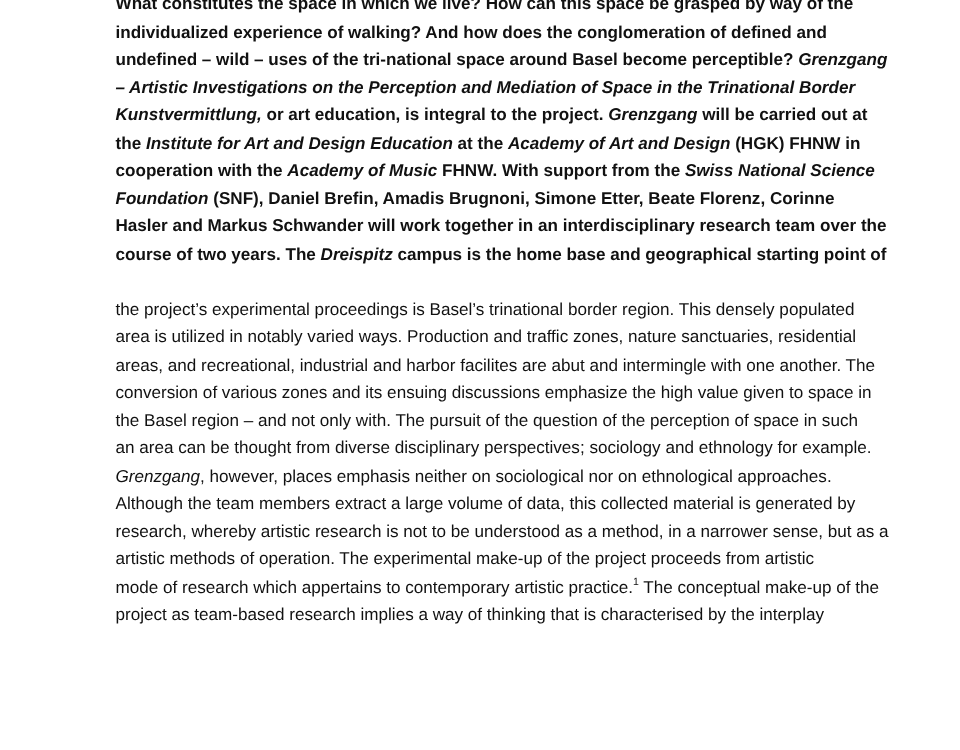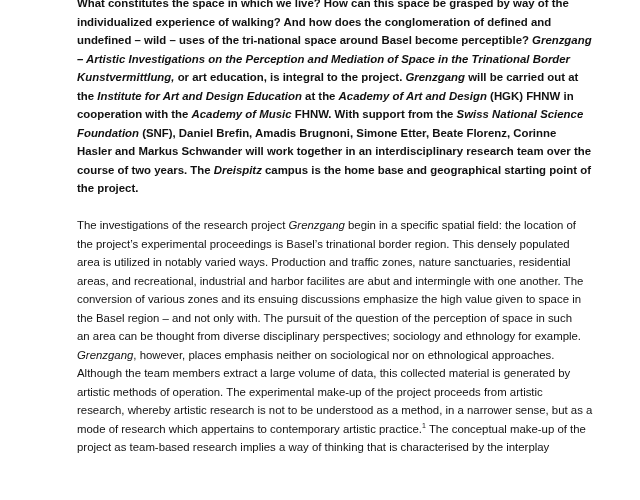--- a/index.html
+++ b/index.html
@@ -29,31 +29,29 @@
       <span class="line"><span>What constitutes the space in which we live? How can this space be grasped by way of the</span></span>
       <span class="line"><span>individualized experience of walking? And how does the conglomeration of defined and</span></span>
       <span class="line"><span>undefined – wild – uses of the tri-national space around Basel become perceptible? </span><i>Grenzgang</i></span>
       <span class="line"><i>– Artistic Investigations on the Perception and Mediation of Space in the Trinational Border</i></span>
       <span class="line"><i>Kunstvermittlung,</i><span> or art education, is integral to the project. </span><i>Grenzgang</i><span> will be carried out at</span></span>
       <span class="line"><span>the </span><i>Institute for Art and Design Education</i><span> at the </span><i>Academy of Art and Design</i><span> (HGK) FHNW in</span></span>
       <span class="line"><span>cooperation with the </span><i>Academy of Music</i><span> FHNW. With support from the </span><i>Swiss National Science</i></span>
       <span class="line"><i>Foundation</i><span> (SNF), Daniel Brefin, Amadis Brugnoni, Simone Etter, Beate Florenz, Corinne</span></span>
       <span class="line"><span>Hasler and Markus Schwander will work together in an interdisciplinary research team over the</span></span>
       <span class="line"><span>course of two years. The </span><i>Dreispitz</i><span> campus is the home base and geographical starting point of</span></span>
-      <span class="line"><span>the project.</span></span>
     </div>
   <div class="gap"></div>
   <div class="para" id="p2">
-      <span class="line"><span>The investigations of the research project </span><i>Grenzgang</i><span> begin in a specific spatial field: the location of</span></span>
       <span class="line"><span>the project’s experimental proceedings is Basel’s trinational border region. This densely populated</span></span>
       <span class="line"><span>area is utilized in notably varied ways. Production and traffic zones, nature sanctuaries, residential</span></span>
       <span class="line"><span>areas, and recreational, industrial and harbor facilites are abut and intermingle with one another. The</span></span>
       <span class="line"><span>conversion of various zones and its ensuing discussions emphasize the high value given to space in</span></span>
       <span class="line"><span>the Basel region – and not only with. The pursuit of the question of the perception of space in such</span></span>
       <span class="line"><span>an area can be thought from diverse disciplinary perspectives; sociology and ethnology for example.</span></span>
       <span class="line"><i>Grenzgang</i><span>, however, places emphasis neither on sociological nor on ethnological approaches.</span></span>
       <span class="line"><span>Although the team members extract a large volume of data, this collected material is generated by</span></span>
+      <span class="line"><span>research, whereby artistic research is not to be understood as a method, in a narrower sense, but as a</span></span>
       <span class="line"><span>artistic methods of operation. The experimental make-up of the project proceeds from artistic</span></span>
-      <span class="line"><span>research, whereby artistic research is not to be understood as a method, in a narrower sense, but as a</span></span>
       <span class="line"><span>mode of research which appertains to contemporary artistic practice.</span><sup>1</sup><span> The conceptual make-up of the</span></span>
       <span class="line"><span>project as team-based research implies a way of thinking that is characterised by the interplay</span></span>
     </div>
 </div>
 
 </body></html>

